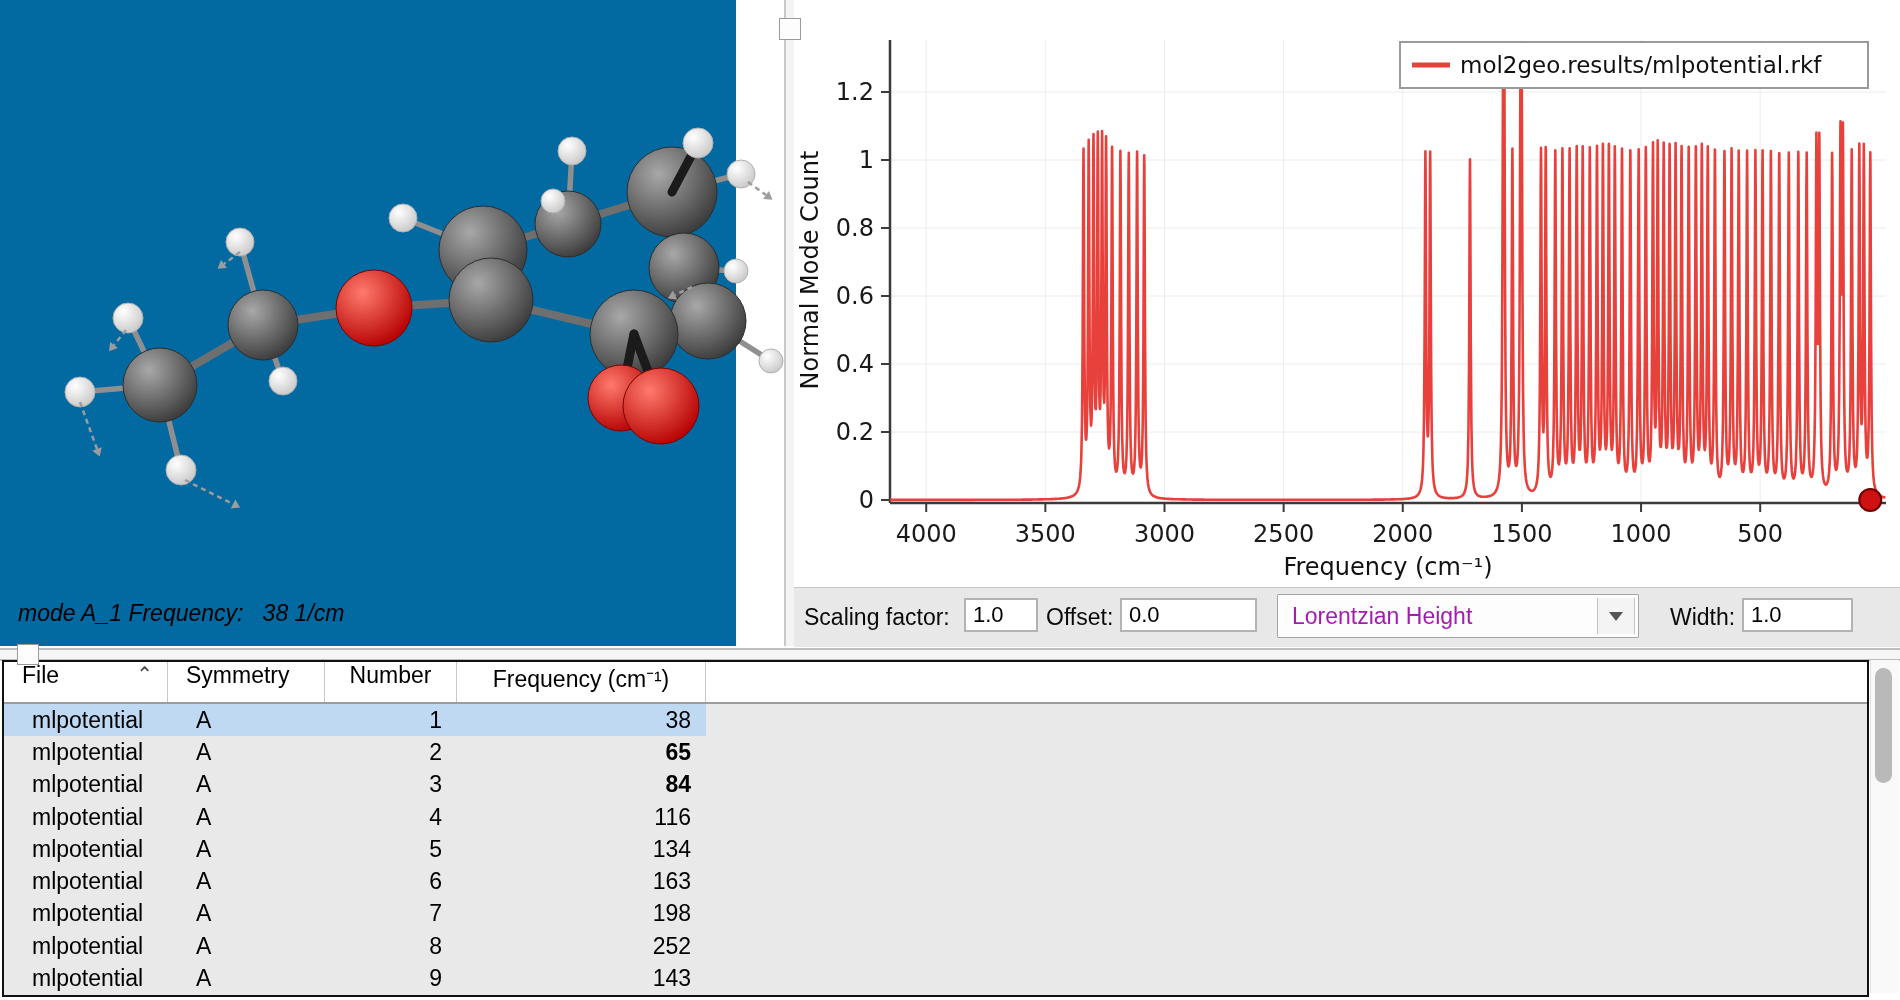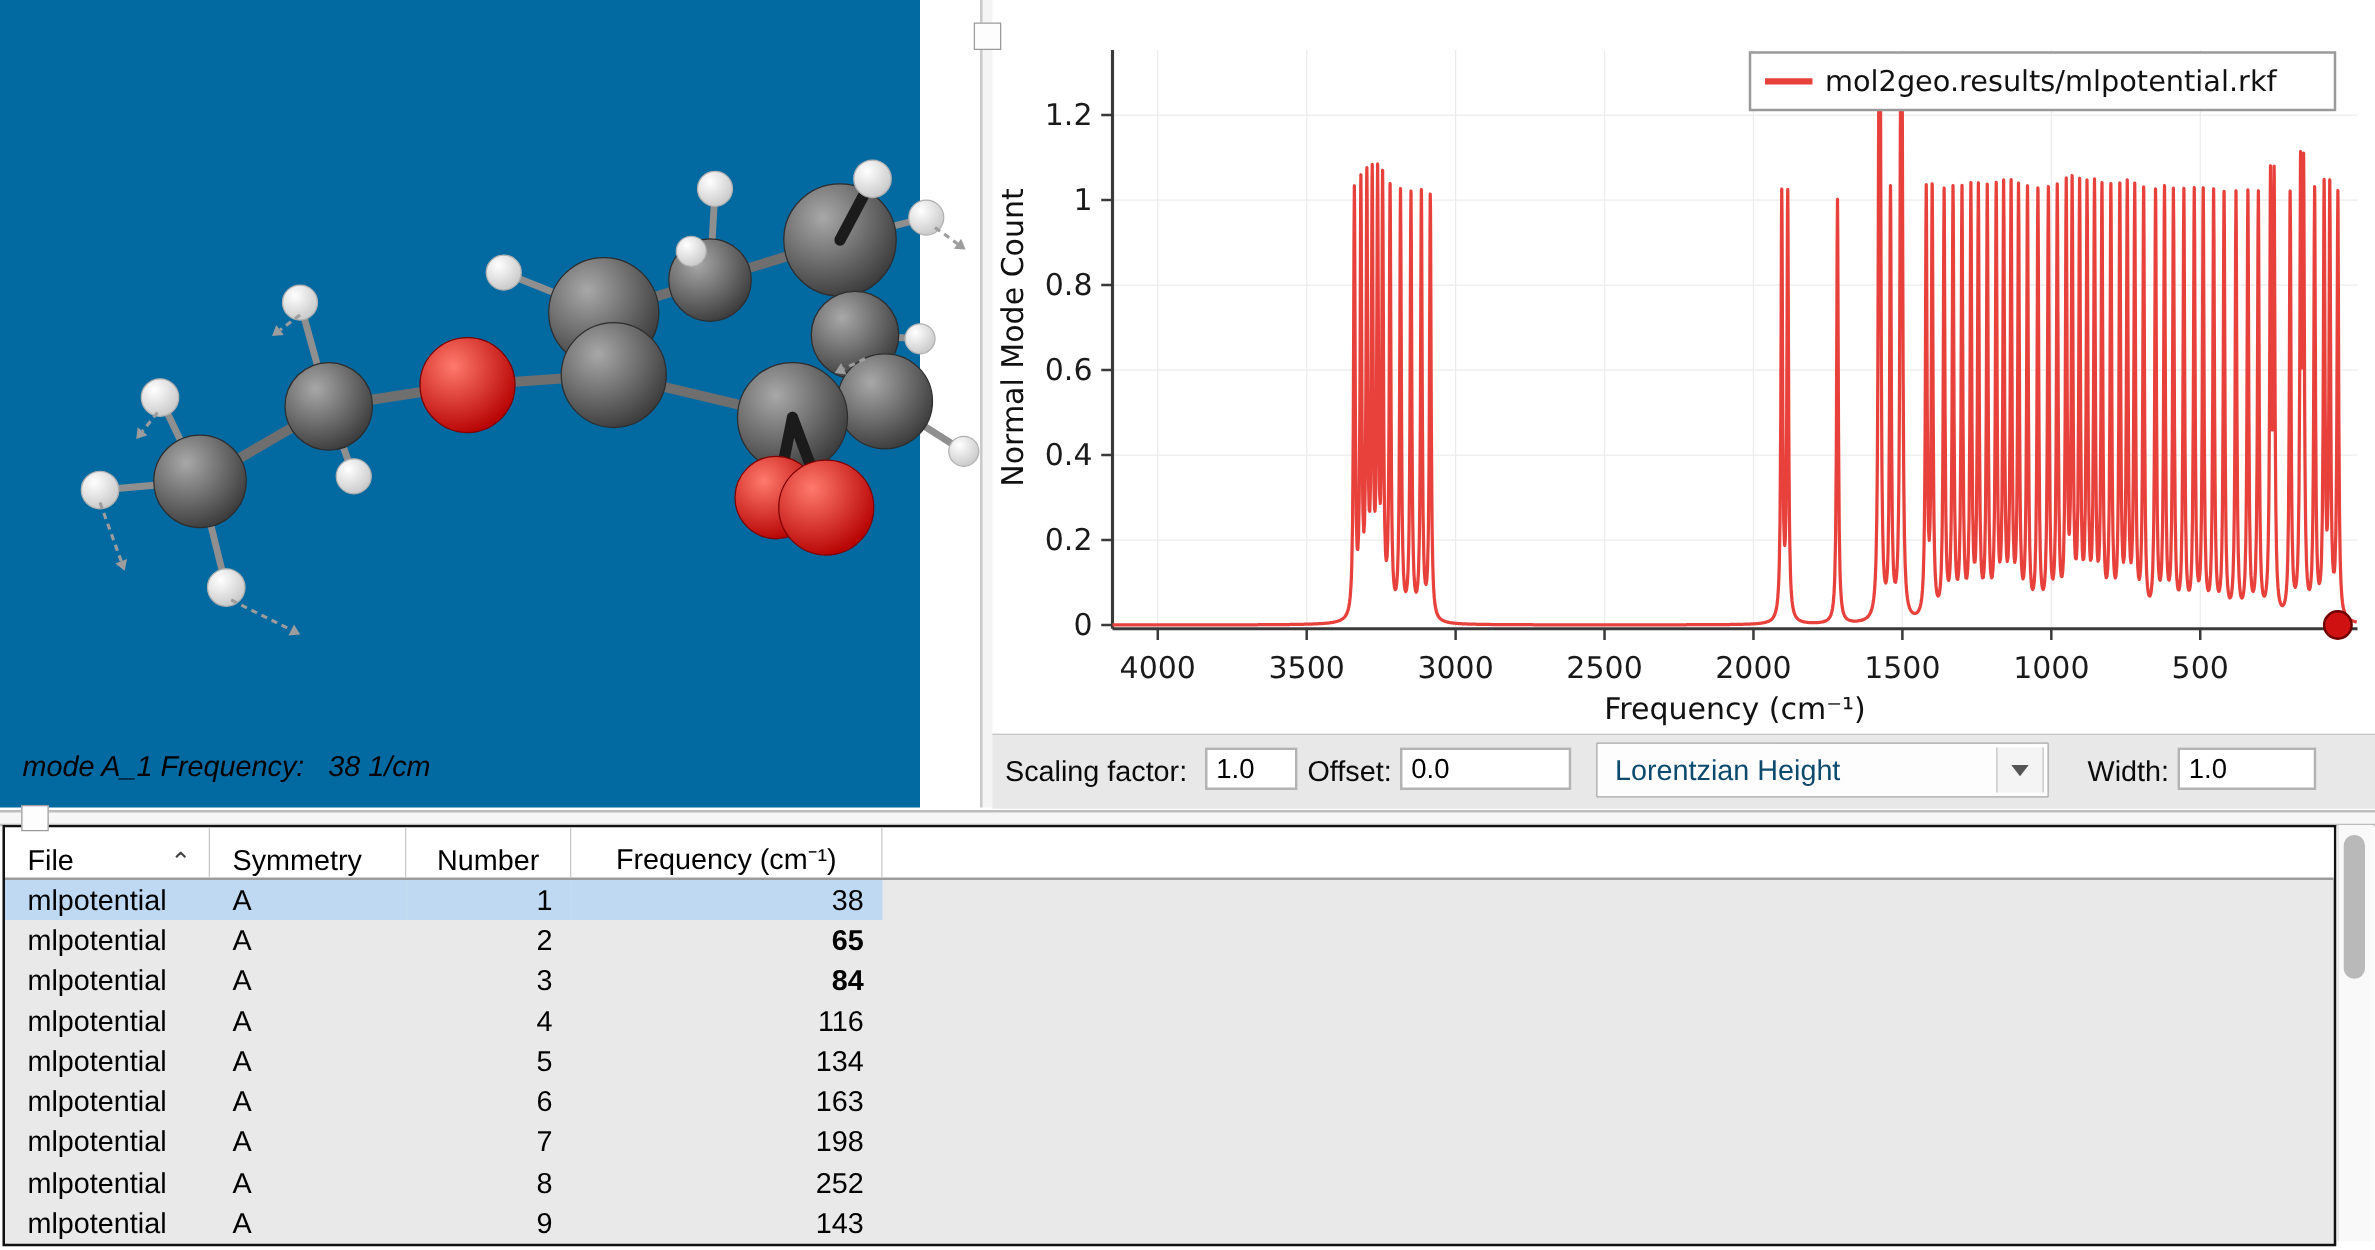--- a/index.html
+++ b/index.html
@@ -17,45 +17,45 @@
   
   #plot-panel{position:absolute;left:794px;top:0;width:1106px;height:587px;background:#ffffff;}
   
   #controls{position:absolute;left:794px;top:587px;width:1106px;height:59px;background:#e8e8e8;
             border-top:1px solid #c6c6c6;}
   .ctl-label{position:absolute;top:16px;font-size:23px;color:#0a0a0a;}
   .ctl-input{position:absolute;top:10px;height:30px;background:#ffffff;border:2px solid #b3b3b3;
              font-size:22px;font-family:"Liberation Sans",sans-serif;padding:0 0 0 7px;color:#000;outline:none;}
   #dropdown{position:absolute;left:483px;top:6px;width:360px;height:42px;background:#fdfdfd;
             border:1.5px solid #a6a6a6;border-radius:1px;cursor:default;}
-  #dropdown .dd-text{position:absolute;left:14px;top:8px;font-size:23px;color:#0c4a6e;}
+  #dropdown .dd-text{position:absolute;left:14px;top:8px;font-size:23px;color:#a21caf;}
   #dropdown .dd-arrow{position:absolute;right:3px;top:3px;bottom:3px;width:36px;
             border-left:1px solid #c2c2c2;border-right:1px solid #c2c2c2;background:#f4f4f4;}
   #dropdown .dd-arrow:after{content:"";position:absolute;left:50%;top:50%;margin:-4px 0 0 -7px;
             border-left:7px solid transparent;border-right:7px solid transparent;border-top:9px solid #555;}
   
   #hsplit{position:absolute;left:0;top:648px;width:1900px;height:9px;background:#f6f6f6;
           border-top:2px solid #bdbdbd;border-bottom:2px solid #bdbdbd;}
   #hsplit-handle{position:absolute;left:17px;top:644px;width:20px;height:19px;background:#fdfdfd;
           border:1.5px solid #9a9a9a;z-index:6;}
   
   #table-wrap{position:absolute;left:2px;top:660px;width:1863px;height:333px;background:#e9e9e9;
           border:2.5px solid #111;}
   #thead{display:flex;height:40px;background:#ffffff;border-bottom:2px solid #9c9c9c;align-items:center;}
   .th{font-size:23px;color:#000;box-sizing:border-box;border-right:1px solid #c8c8c8;height:100%;
-      display:flex;align-items:flex-end;}
+      display:flex;align-items:flex-start;}
   .th.left{justify-content:flex-start;padding-left:18px;}
   .th.center{justify-content:center;}
   .th.fill{border-right:none;flex:1;}
   .sort-caret{margin-left:auto;margin-right:14px;font-size:20px;color:#444;}
   #tbody{position:relative;}
   .trow{display:flex;height:32.3px;align-items:center;font-size:23px;color:#000;}
   .trow.selected .tc{background:#bfd9f3;}
   .tc{height:100%;display:flex;align-items:center;box-sizing:border-box;}
-  .tc.left{justify-content:flex-start;padding-left:18px;}
+  .tc.left{justify-content:flex-start;padding-left:28px;}
   .tc.right{justify-content:flex-end;padding-right:15px;}
   
   #vscroll{position:absolute;left:1870px;top:660px;width:28px;height:333px;background:#f9f9f9;
            border-left:1px solid #e0e0e0;}
   #vscroll-thumb{position:absolute;left:4px;top:8px;width:17px;height:115px;background:#b9b9b9;border-radius:9px;}
   svg text{font-family:"DejaVu Sans",sans-serif;}
 </style>
 </head>
 <body>
 

